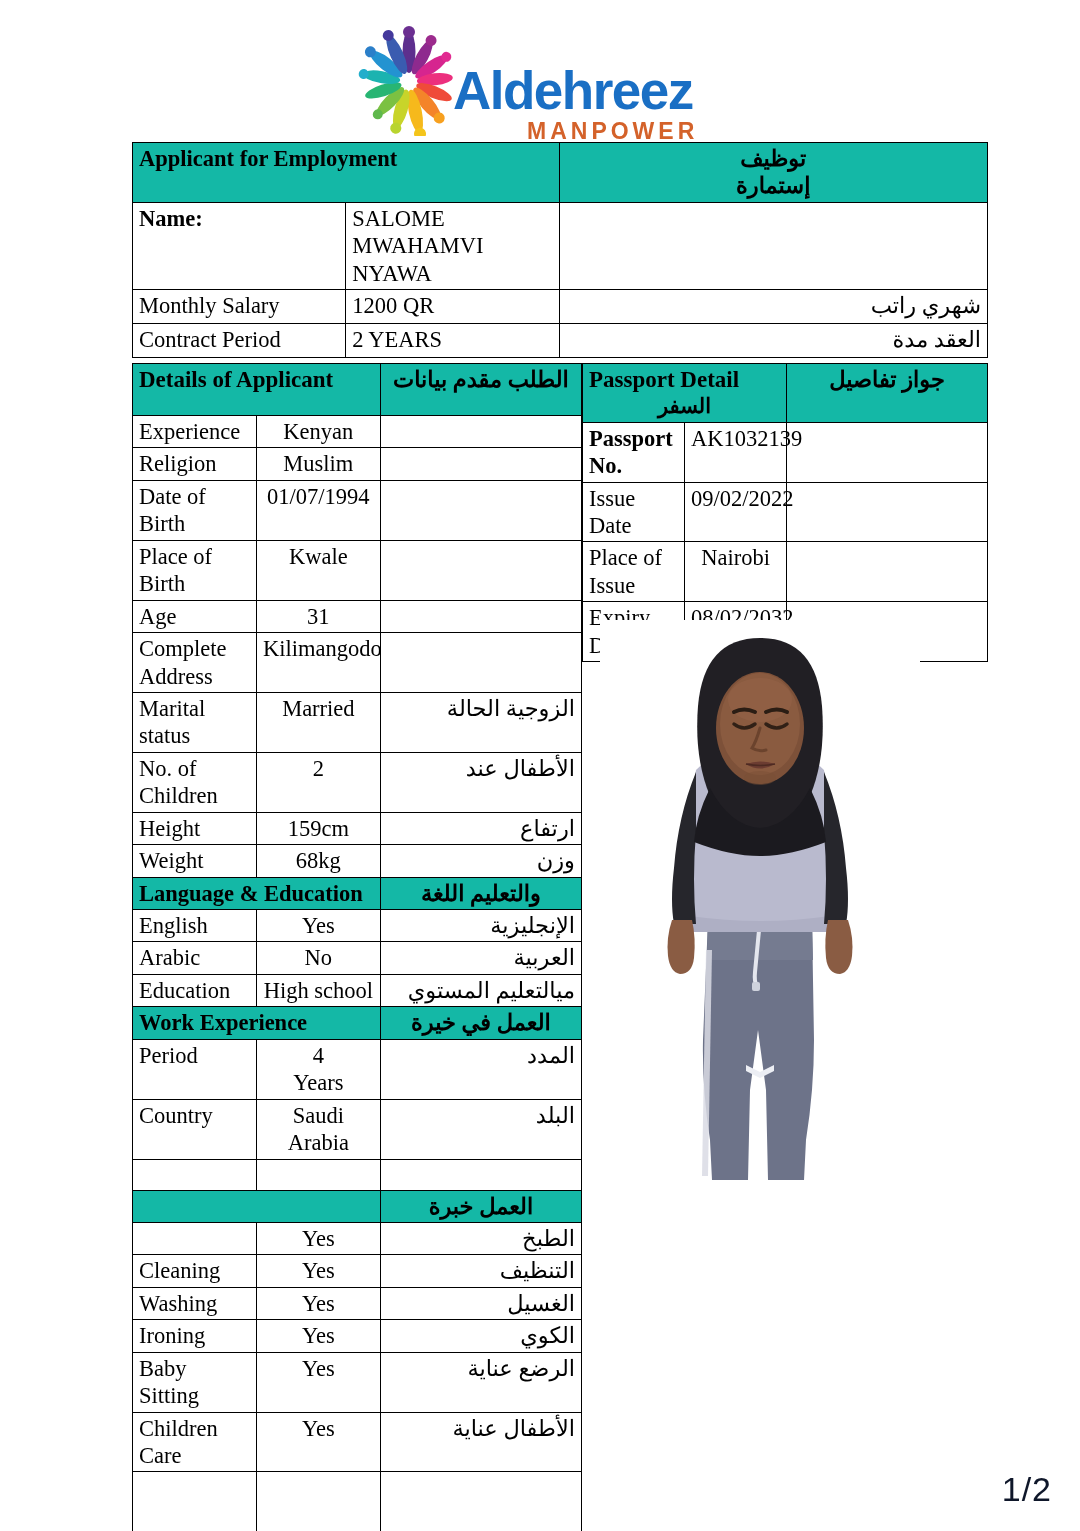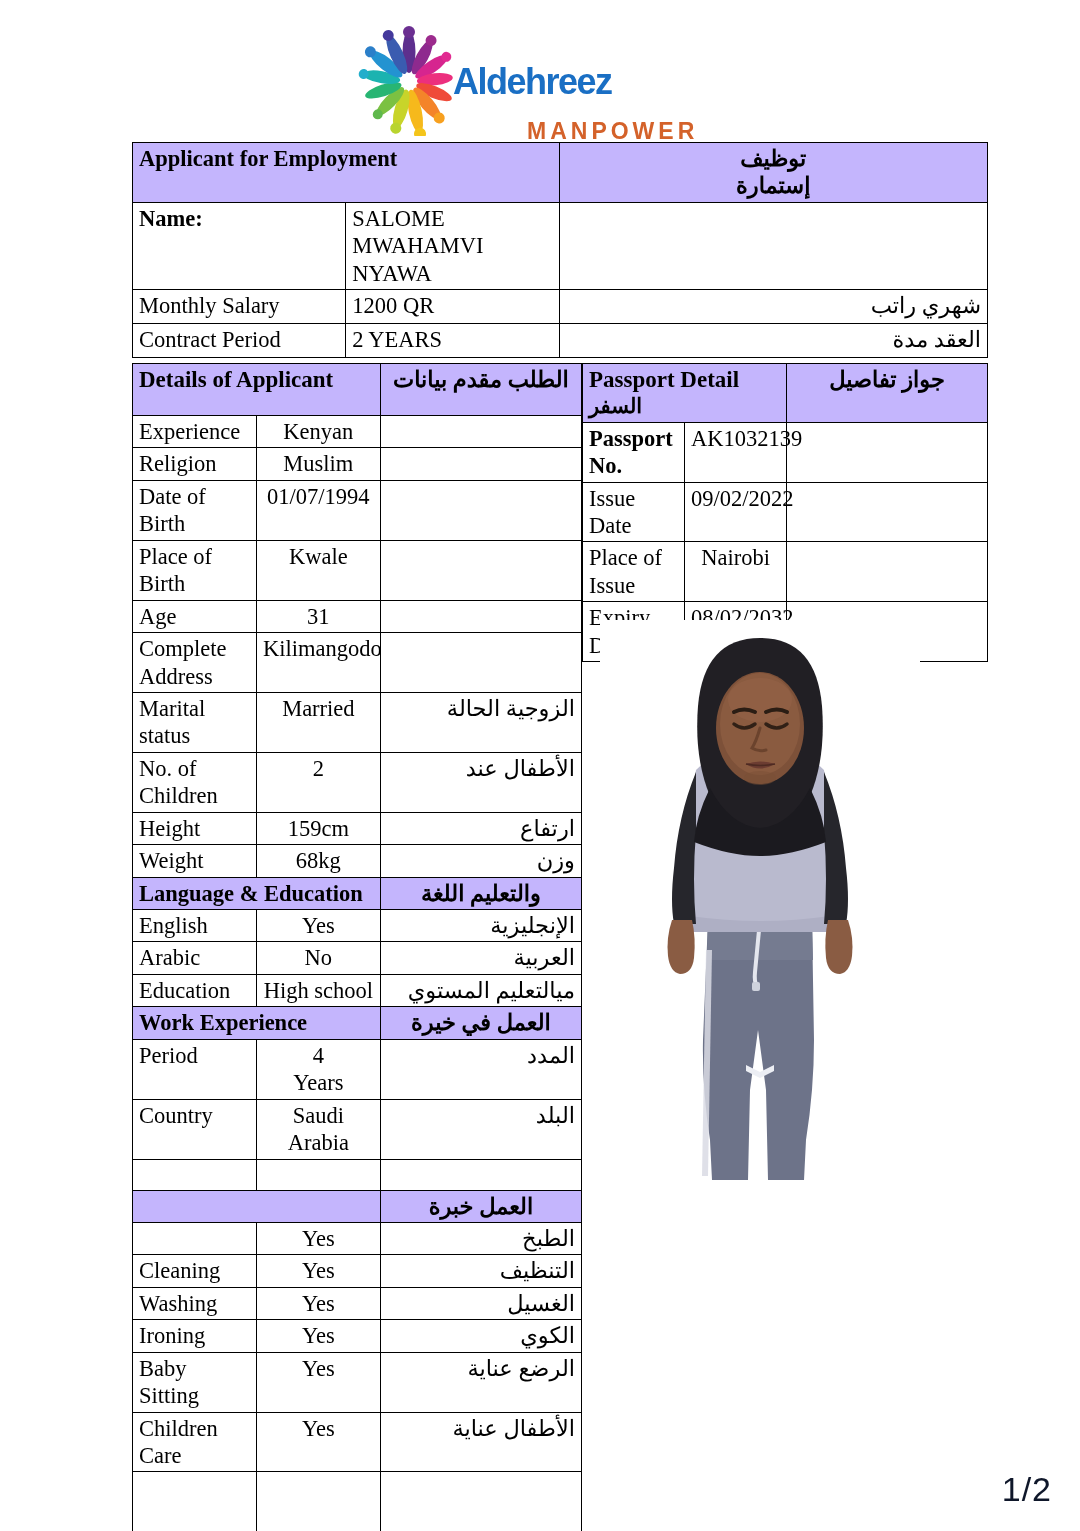--- a/index.html
+++ b/index.html
@@ -22,21 +22,21 @@
     width: 370px; height: 118px;
   }
   #logo-burst {
     position: absolute; left: 0px; top: 4px;
     width: 108px; height: 110px;
   }
   #logo-wordmark {
     position: absolute; left: 98px; top: 42px;
     font-family: "Liberation Sans", sans-serif;
     font-weight: bold;
-    font-size: 36px;
+    font-size: 53px;
     letter-spacing: -1.5px;
     color: #1a6fc4;
     line-height: 1;
   }
   #logo-sub {
     position: absolute; left: 172px; top: 98px;
     font-family: "Liberation Sans", sans-serif;
     font-weight: bold;
     font-size: 23px;
     letter-spacing: 4px;
@@ -60,21 +60,21 @@
   }
   .doc-table td {
     border: 1.4px solid #000;
     padding: 2px 6px;
     font-size: 22.5px;
     line-height: 1.22;
     vertical-align: top;
     height: 31px;
   }
   .band {
-    background: #c4b5fd;
+    background: #14b8a6;
     font-weight: bold;
     font-size: 23px;
     border-color: #000;
   }
   .band-en { text-align: left; }
   .ar {
     direction: rtl;
     text-align: right;
     font-size: 20px;
   }
@@ -366,21 +366,21 @@
     <td class="d3"></td>
   </tr>
 </tbody>
   </table>
 
 <table class="doc-table" id="tbl-passport">
   <tbody>
       <tr class="sect-head">
     <td class="p1 band" colspan="2">
       <div class="hd-en">Passport Detail</div>
-      <div class="ar-band" style="text-align:left">السفر</div>
+      <div class="ar-band" style="text-align:center">السفر</div>
     </td>
     <td class="p3 band ar-band">جواز تفاصيل</td>
   </tr>
   <tr>
     <td class="p1 lbl bold">Passport No.</td>
     <td class="p2 ctr">AK1032139</td>
     <td class="p3 ar"></td>
   </tr>
   <tr>
     <td class="p1 lbl">Issue Date</td>

